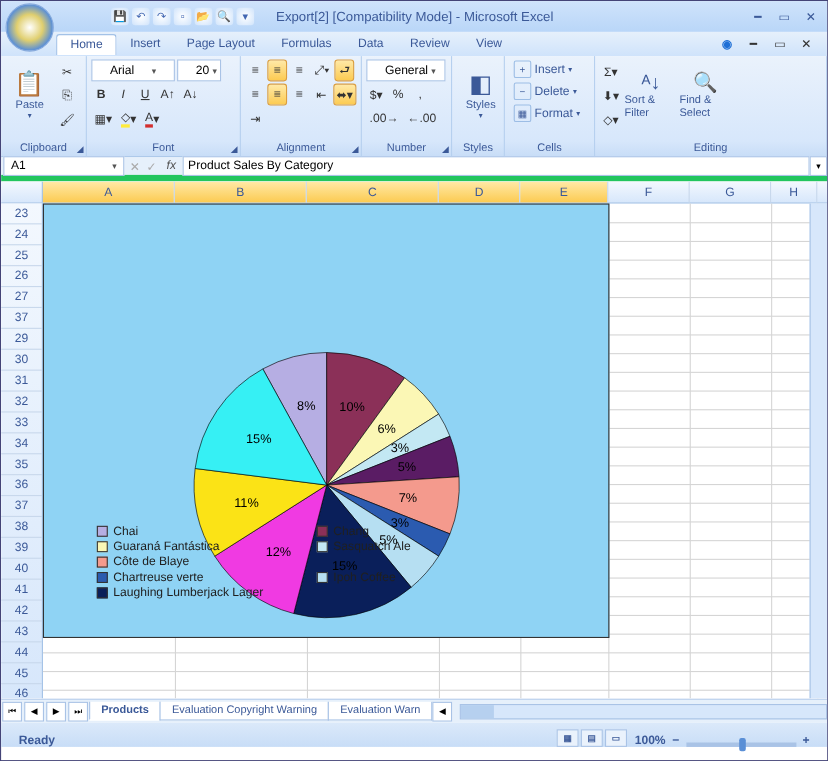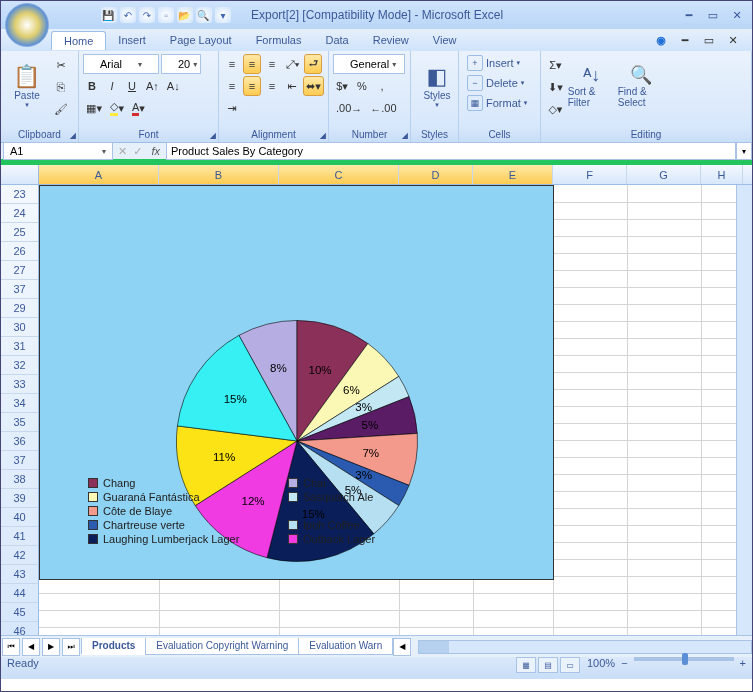--- a/index.html
+++ b/index.html
@@ -67,21 +67,21 @@
 
 
 .sheet-bar{height:22px;background:#e6f0fb;border-top:1px solid #a9c3e6;display:flex;align-items:center;font-size:10px;}
 .nav-btn{width:18px;height:18px;border:1px solid #a9c3e6;background:#fff;display:flex;align-items:center;justify-content:center;font-size:8px;margin:0 1px;}
 .sheet-tab{padding:2px 10px;border:1px solid #a9c3e6;border-top:none;background:#fff;color:#3b5998;margin-right:-1px;}
 .sheet-tab.active{background:#fff;color:#3b5998;font-weight:bold;border-bottom:2px solid #fff;}
 .hscroll{flex:1;height:14px;background:#d7e7fb;border:1px solid #a9c3e6;margin-left:6px;position:relative;}
 .hscroll::before{content:'';position:absolute;left:0;top:0;width:30px;height:100%;background:#b6d0ef;}
 
 
-.status{height:22px;background:linear-gradient(#dbe9fa,#c8ddf7);display:flex;align-items:flex-start;font-size:11px;color:#3b5998;padding:0 6px;}
+.status{height:22px;background:linear-gradient(#dbe9fa,#c8ddf7);display:flex;align-items:flex-end;font-size:11px;color:#3b5998;padding:0 16px;font-weight:bold;}
 .status .spacer{flex:1;}
 .view-btn{width:20px;height:16px;border:1px solid #a9c3e6;margin:0 1px;background:#eaf2fc;font-size:8px;display:flex;align-items:center;justify-content:center;}
 .zoom-slider{width:100px;height:4px;background:#a9c3e6;margin:0 6px;position:relative;}
 .zoom-slider::before{content:'';position:absolute;left:48%;top:-4px;width:6px;height:12px;background:#5a8fd6;border-radius:2px;}
 .vscroll{position:absolute;right:0;top:20px;bottom:0;width:16px;background:#d7e7fb;border-left:1px solid #a9c3e6;}
 </style>
 </head>
 <body>
 
 <div class="titlebar">
@@ -375,27 +375,27 @@
               <text x="-45.55335705266666" y="66.69881706405843" text-anchor="middle" font-size="12" fill="#000">12%</text>
               <path d="M0,0 L-105.54099068775189,66.97834937237458 A125,125 0 0 1 -124.01433766430974,-15.66665419553798 Z" fill="#fbe316" stroke="#000" stroke-width="0.6"></path>
               <text x="-75.63354905025292" y="20.906101208232062" text-anchor="middle" font-size="12" fill="#000">11%</text>
               <path d="M0,0 L-124.01433766430974,-15.66665419553798 A125,125 0 0 1 -60.21920926271451,-109.53833500548289 Z" fill="#36f0f4" stroke="#000" stroke-width="0.6"></path>
               <text x="-64.09874450627856" y="-39.561461783540096" text-anchor="middle" font-size="12" fill="#000">15%</text>
             </svg>
         </div>
         <div class="legend" id="legend">
             <div class="leg-row">
               <div class="leg-item">
+                <div class="leg-sw" style="background: rgb(182, 174, 227);"></div>
+                <span>Chai</span>
+              </div>
+              <div class="leg-item">
                 <div class="leg-sw" style="background: rgb(139, 48, 88);"></div>
                 <span>Chang</span>
               </div>
-              <div class="leg-item">
-                <div class="leg-sw" style="background: rgb(182, 174, 227);"></div>
-                <span>Chai</span>
-              </div>
             </div>
             <div class="leg-row">
               <div class="leg-item">
                 <div class="leg-sw" style="background: rgb(251, 247, 181);"></div>
                 <span>Guaraná Fantástica</span>
               </div>
               <div class="leg-item">
                 <div class="leg-sw" style="background: rgb(195, 232, 243);"></div>
                 <span>Sasquatch Ale</span>
               </div>
@@ -413,24 +413,20 @@
               </div>
               <div class="leg-item">
                 <div class="leg-sw" style="background: rgb(182, 223, 242);"></div>
                 <span>Ipoh Coffee</span>
               </div>
             </div>
             <div class="leg-row">
               <div class="leg-item">
                 <div class="leg-sw" style="background: rgb(10, 31, 90);"></div>
                 <span>Laughing Lumberjack Lager</span>
-              </div>
-              <div class="leg-item">
-                <div class="leg-sw" style="background: rgb(240, 58, 226);"></div>
-                <span>Outback Lager</span>
               </div>
             </div>
           </div>
       </div>
     </div>
   </div>
   <div class="vscroll"></div>
 </div>
 
 <div class="sheet-bar">

